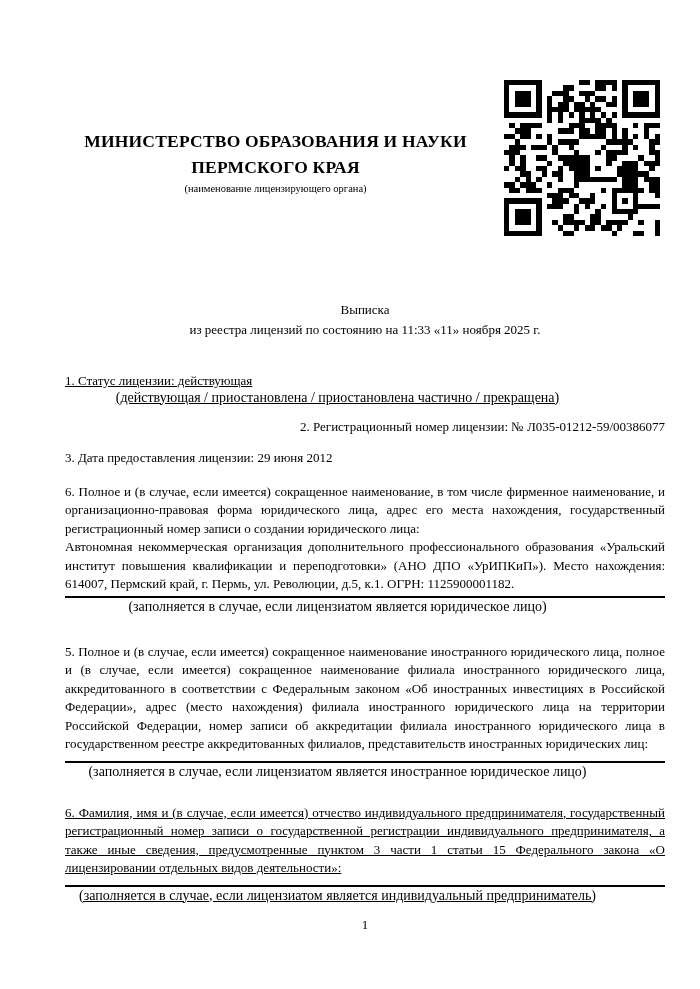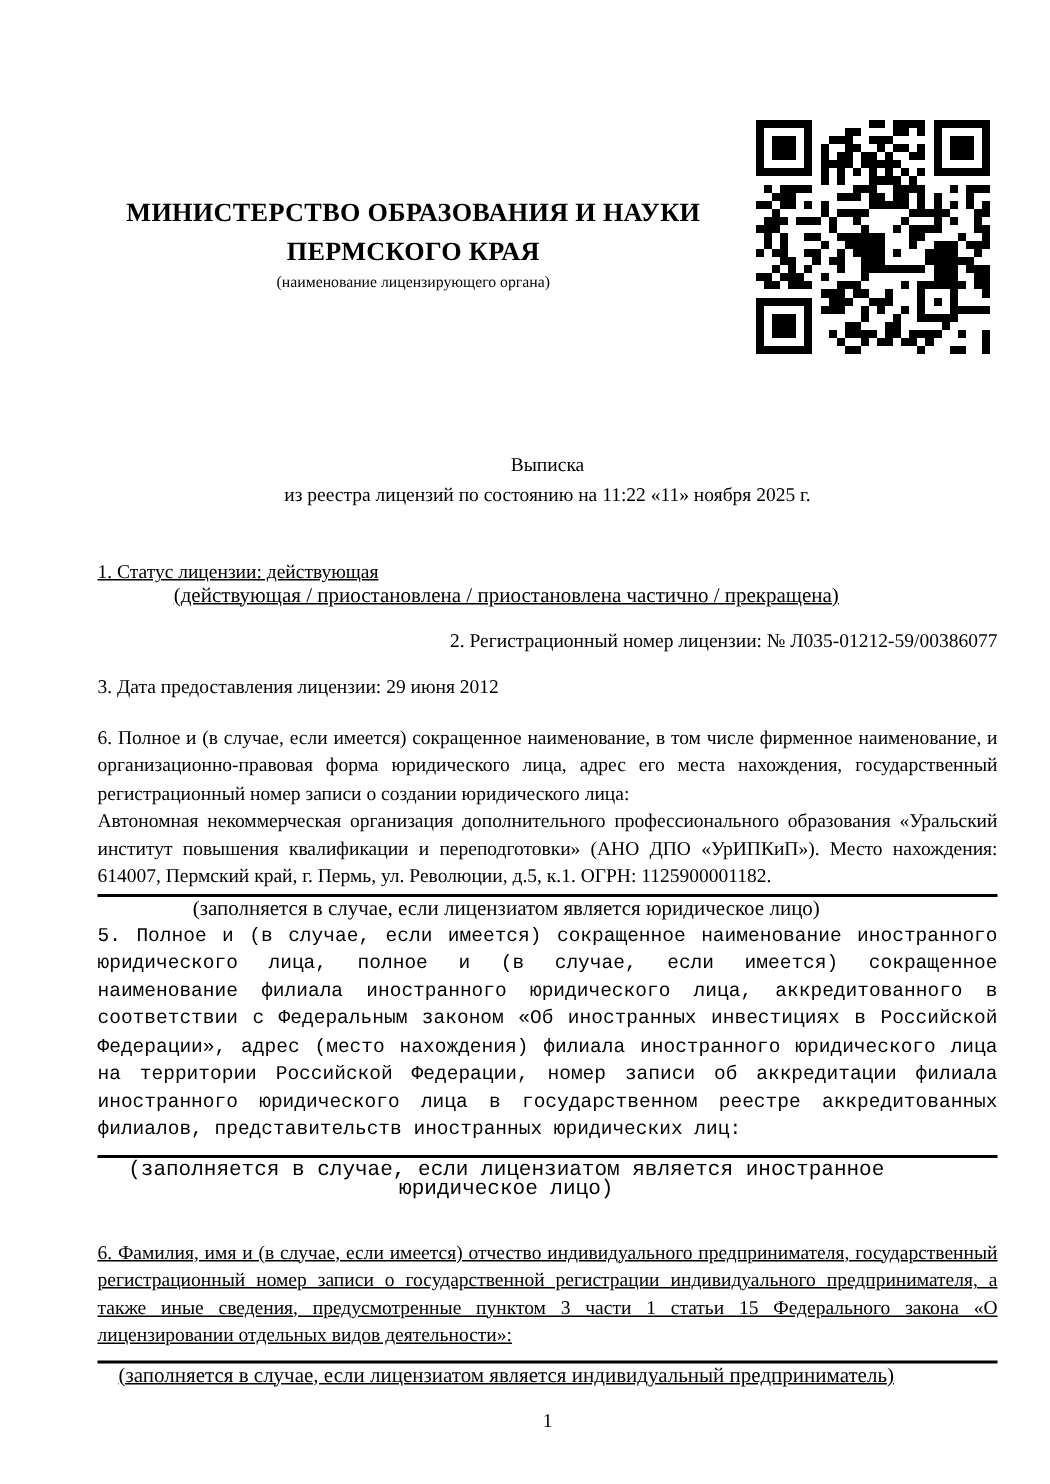--- a/index.html
+++ b/index.html
@@ -51,21 +51,21 @@
     text-align: center;
     line-height: 20px;
   }
   .item { margin: 0; }
   .item p { margin: 0; }
   .just { text-align: justify; }
   .mt-i1 { margin-top: 32px; text-decoration: underline; }
   .mt-i2 { margin-top: 14px; text-align: right; }
   .mt-i3 { margin-top: 13px; }
   .mt-i4 { margin-top: 15px; }
-  .mt-i5 { margin-top: 2px; font-family: Liberation Mono, monospace; }
+  .mt-i5 { margin-top: 30px; }
   .mt-i6 { margin-top: 26px; text-decoration: underline; }
   .mt-i7 { margin-top: 30px; }
   .fill-rule {
     height: 2px;
     background: #000000;
     margin-top: 2px;
   }
   .fill-rule.gap { margin-top: 7px; }
   .small-caption {
     font-size: 14px;
@@ -507,21 +507,21 @@
           <rect x="25" y="28" width="1" height="1"></rect>
           <rect x="28" y="28" width="1" height="1"></rect>
         </svg>
       </div>
   </div>
 
   <div class="content">
 
     <div class="doc-title">
       <div>Выписка</div>
-      <div>из реестра лицензий по состоянию на 11:22 «11» ноября 2025 г.</div>
+      <div>из реестра лицензий по состоянию на 11:33 «11» ноября 2025 г.</div>
     </div>
 
     <div class="item mt-i1">
       <p>1. Статус лицензии: действующая</p>
       <div class="small-caption" style="margin-top:0;">(действующая / приостановлена / приостановлена частично / прекращена)</div>
     </div>
 
     <div class="item mt-i2">
       <p>2. Регистрационный номер лицензии: № Л035-01212-59/00386077</p>
     </div>

